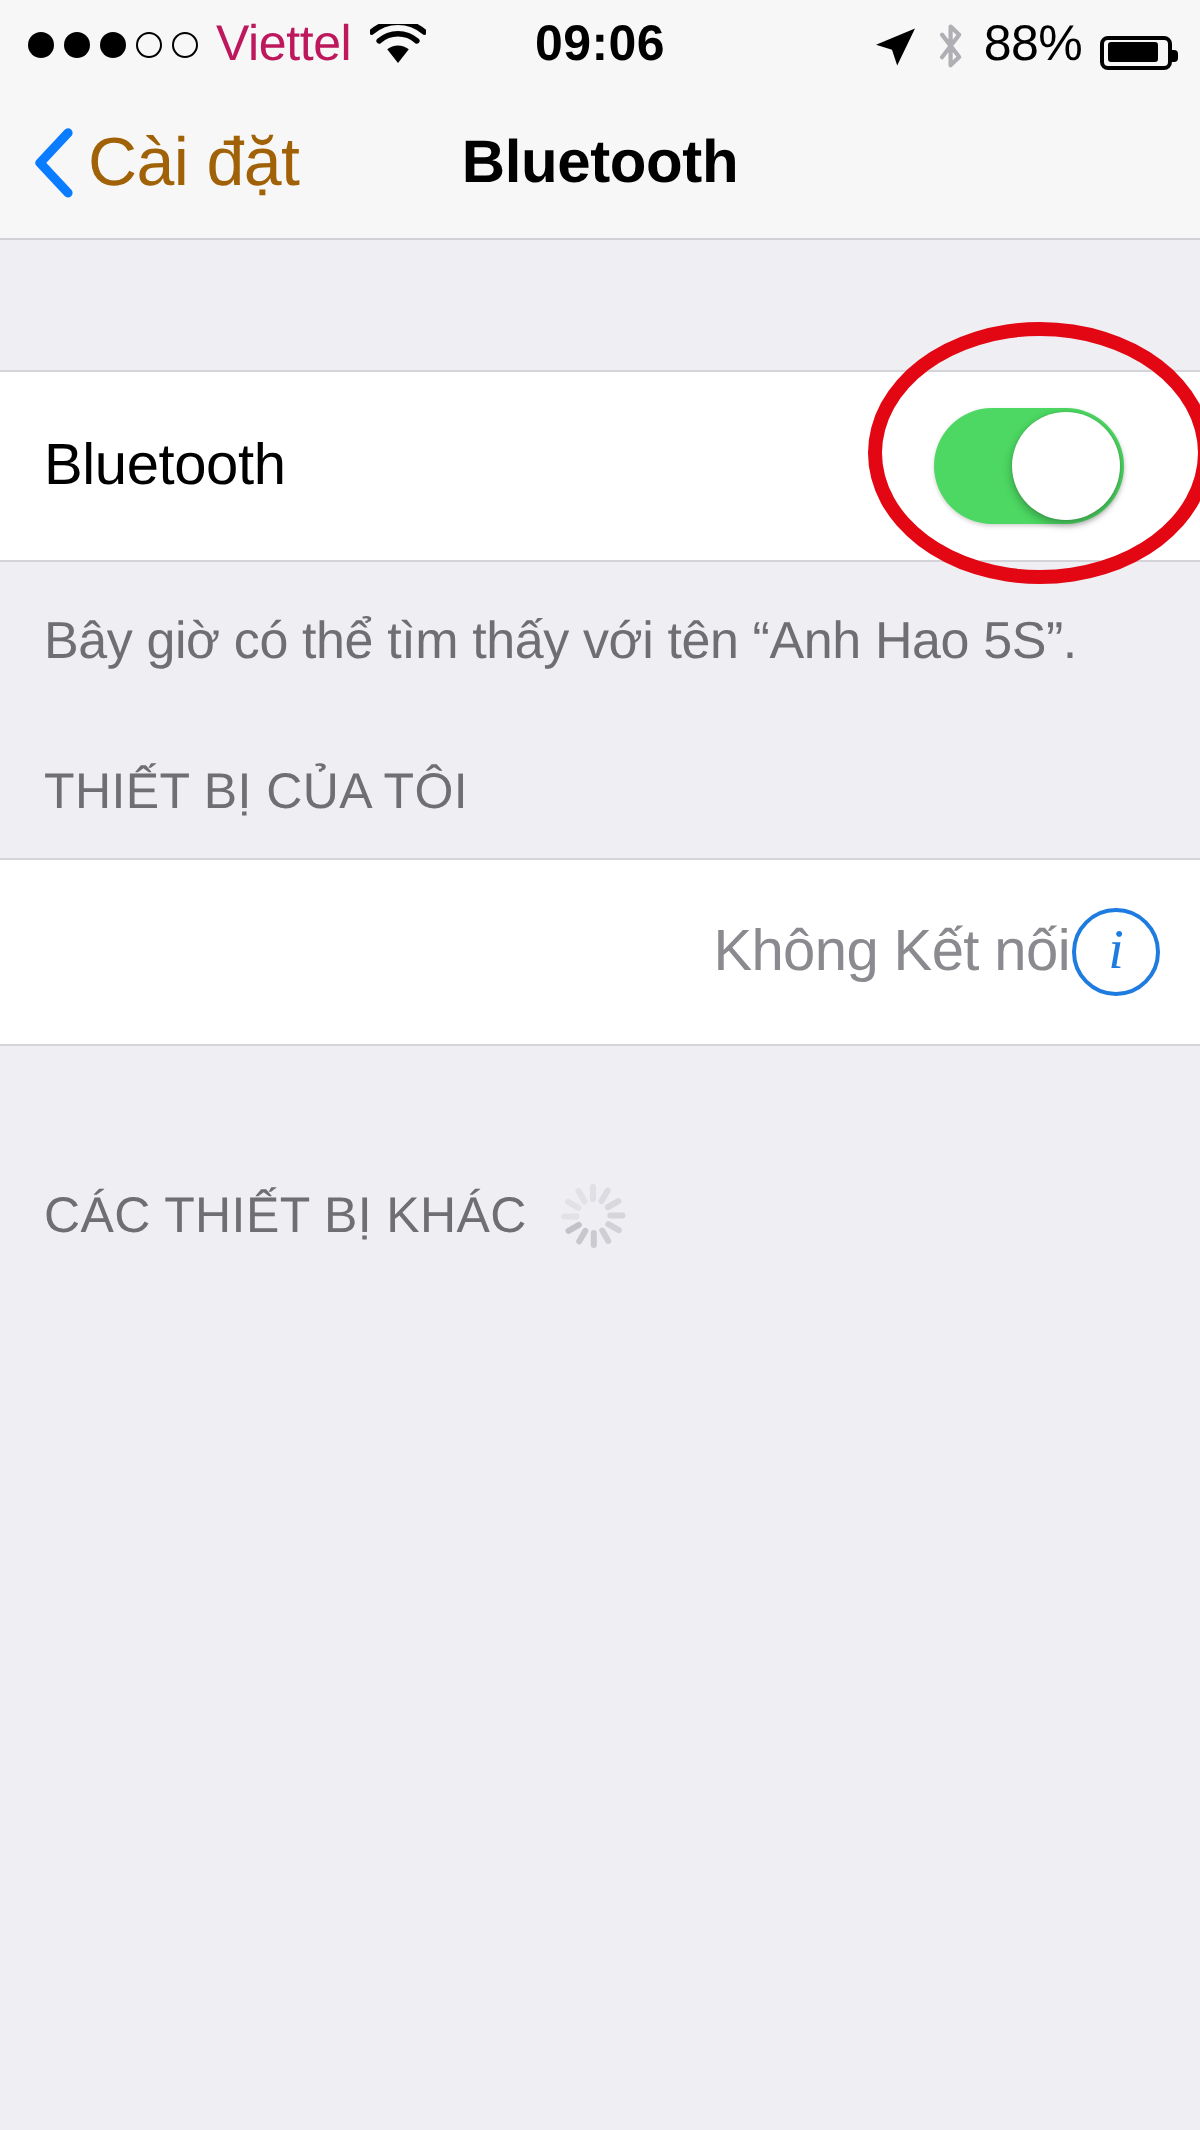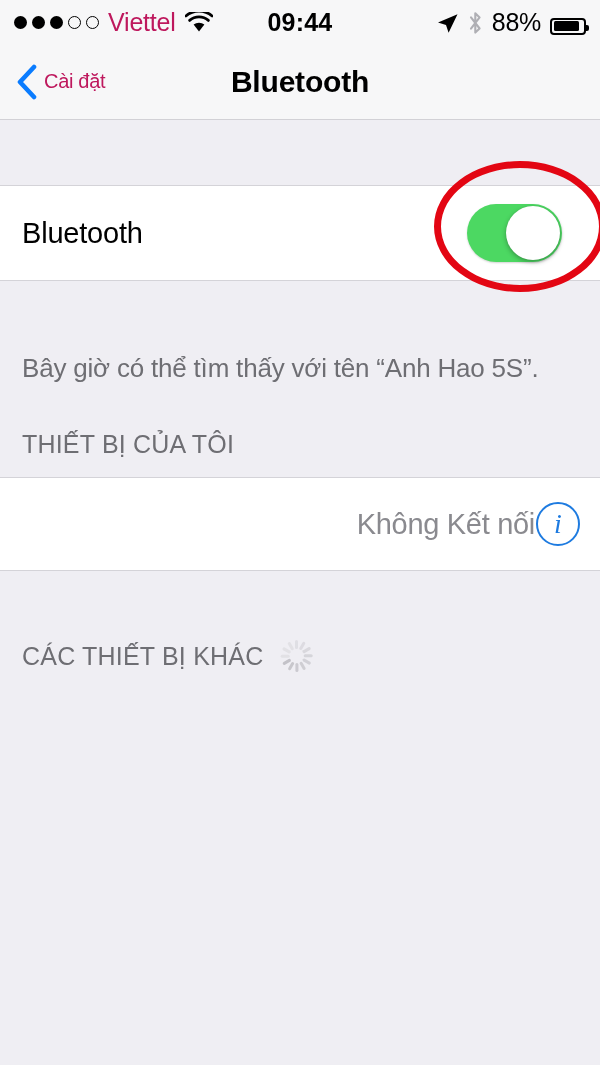--- a/index.html
+++ b/index.html
@@ -120,22 +120,22 @@
     left: 16px;
     top: 50%;
     transform: translateY(-50%);
     display: flex;
     align-items: center;
     gap: 6px;
     color: #0A7CFF;
     cursor: pointer;
   }
   .nav-back-label {
-    font-size: 20px;
-    color: #be185d;
+    font-size: 34px;
+    color: #a16207;
     letter-spacing: -0.3px;
     line-height: 1.15;
   }
   .nav-title {
     position: absolute;
     left: 0; right: 0;
     top: 50%;
     transform: translateY(-50%);
     text-align: center;
     font-size: 30px;
@@ -230,21 +230,20 @@
     flex: 0 0 auto;
   }
 
   
   .footer-text {
     font-size: 26px;
     color: #6E6E73;
     letter-spacing: -0.2px;
     line-height: 1.35;
     padding: 22px 22px 0 22px;
-    margin-top: 48px;
   }
   .footer-link {
     color: #0A7CFF;
   }
   .section-header {
     font-size: 25px;
     color: #6E6E73;
     letter-spacing: 0.2px;
     padding: 0 22px;
     display: flex;
@@ -299,21 +298,21 @@
     <span class="carrier">Viettel</span>
     <span style="display:flex;align-items:center;">
       <svg width="28" height="21" viewBox="0 0 28 21" aria-hidden="true">
         <path d="M14 19.5 L8.6 12.6 a8.6 8.6 0 0 1 10.8 0 Z" fill="#000"></path>
         <path d="M4.6 8.4 a14.2 14.2 0 0 1 18.8 0" stroke="#000" stroke-width="2.8" fill="none" stroke-linecap="round"></path>
         <path d="M0.9 4.0 a19.9 19.9 0 0 1 26.2 0" stroke="#000" stroke-width="2.8" fill="none" stroke-linecap="round"></path>
       </svg>
     </span>
   </div>
 
-  <div class="status-center">09:44</div>
+  <div class="status-center">09:06</div>
 
   <div class="status-right">
     <span style="display:flex;align-items:center;">
       <svg width="23" height="23" viewBox="0 0 23 23" aria-hidden="true">
         <path d="M21.5 2.2 L2.0 10.4 L10.0 12.9 L12.6 20.8 Z" fill="#000"></path>
       </svg>
     </span>
     <span style="display:flex;align-items:center;">
       <svg width="15" height="24" viewBox="0 0 15 24" aria-hidden="true">
         <path d="M3 6.3 L11.6 17.5 L7.3 21.6 L7.3 2.3 L11.6 6.4 L3 17.6" stroke="#AFAFB4" stroke-width="2.1" fill="none" stroke-linejoin="round" stroke-linecap="round"></path>

